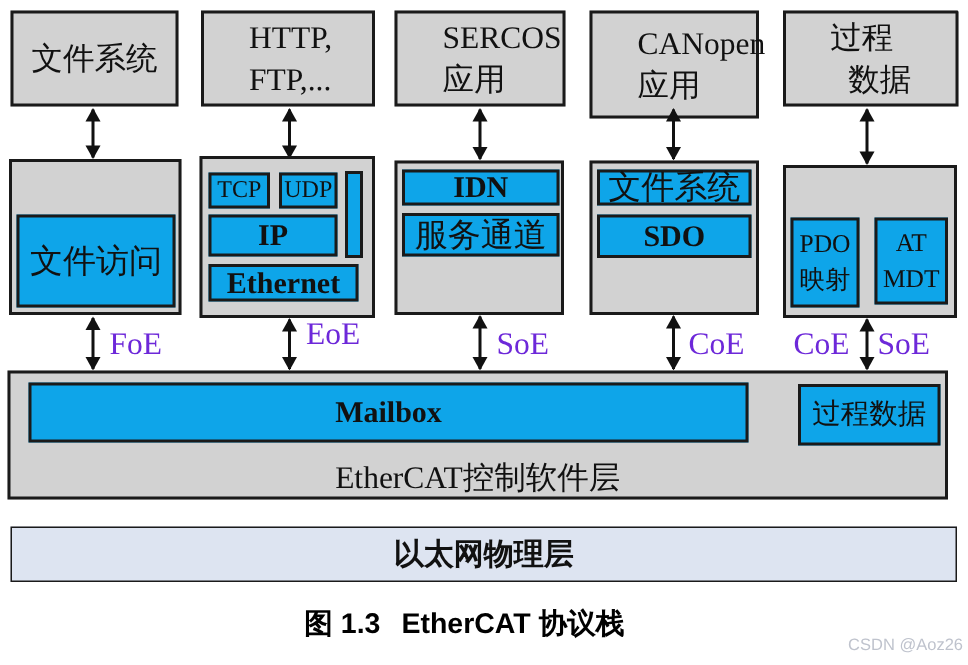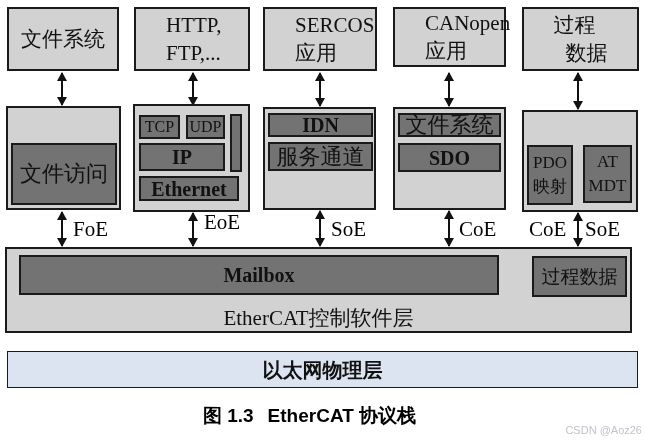--- a/index.html
+++ b/index.html
@@ -4,21 +4,21 @@
 <style>
   * { margin:0; padding:0; box-sizing:border-box; }
   html,body { background:#ffffff; }
   body { font-family:"Liberation Serif","DejaVu Serif",serif; }
 
   .canvas { position:relative; width:645px; height:443px; background:#fff; overflow:hidden;border-radius:23px; }
 
   .box { position:absolute; border:2px solid var(--border,#1a1a1a); display:flex;
          align-items:center; justify-content:center; color:#111; }
   .gray  { background:var(--box-fill,#d2d2d2); }
-  .white { background:#737373; }
+  .white { background:#0ea5e9; }
   .thin  { border-width:1.5px; }
   .blue  { background:var(--physical-fill,#dde4f1);text-align:center; }
 
   .lines { flex-direction:column; }
   .left  { align-items:flex-start; padding-left:30px; }
 
   .t21 { font-size:21px; line-height:28px; }
   .t22 { font-size:22px; line-height:26px; }
   .t20 { font-size:20px; line-height:24px;font-weight:bold; }
   .t19 { font-size:19px; line-height:24px; }
@@ -29,21 +29,21 @@
   .shiftA { position:relative; left:-6px; }
   .shiftB { position:relative; left:6px; }
 
   
   .varrow { position:absolute; width:2px; background:#111; }
   .varrow::before, .varrow::after { content:""; position:absolute; left:50%;
       transform:translateX(-50%); border-left:5px solid transparent; border-right:5px solid transparent; }
   .varrow::before { top:-1px;  border-bottom:9px solid #111; }
   .varrow::after  { bottom:-1px; border-top:9px solid #111; }
 
-  .plabel { position:absolute; font-size:21px; line-height:28px; color:#000000; white-space:nowrap; }
+  .plabel { position:absolute; font-size:21px; line-height:28px; color:#6d28d9; white-space:nowrap; }
 
   .swlabel { position:absolute; left:0; right:0; top:55px; text-align:center;
              font-size:21px; color:#111; }
 
   .caption { position:absolute; left:0; right:0; top:403px; text-align:center;
              font-family:"Liberation Sans","DejaVu Sans",sans-serif; font-weight:bold;
              font-size:19px; color:#000; transform:translateX(-13px); }
   .caption .gap { display:inline-block; width:14px; }
 
   .watermark { position:absolute; right:3px; top:424px; font-size:11px;
@@ -62,21 +62,21 @@
   <div class="box gray lines left" style="left:134px;top:7px;width:116px;height:64px">
     <span class="ln">HTTP,</span>
     <span class="ln">FTP,...</span>
   </div>
 
   <div class="box gray lines left" style="left:263px;top:7px;width:114px;height:64px">
     <span class="ln">SERCOS</span>
     <span class="ln">应用</span>
   </div>
 
-  <div class="box gray lines left" style="left:393px;top:7px;width:113px;height:60px">
+  <div class="box gray lines left" style="left:393px;top:7px;width:113px;height:72px">
     <span class="ln">CANopen</span>
     <span class="ln">应用</span>
   </div>
 
   <div class="box gray lines" style="left:522px;top:7px;width:117px;height:64px">
     <span class="ln shiftA">过程</span>
     <span class="ln shiftB">数据</span>
   </div>
 
   <div class="varrow" style="left:61px;top:73px;height:32px"></div>

